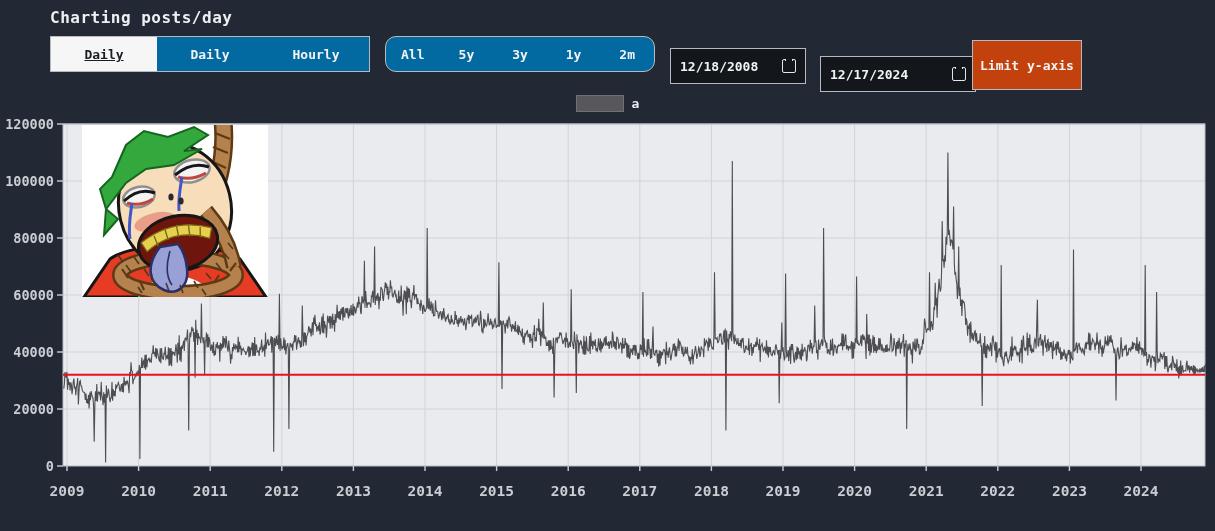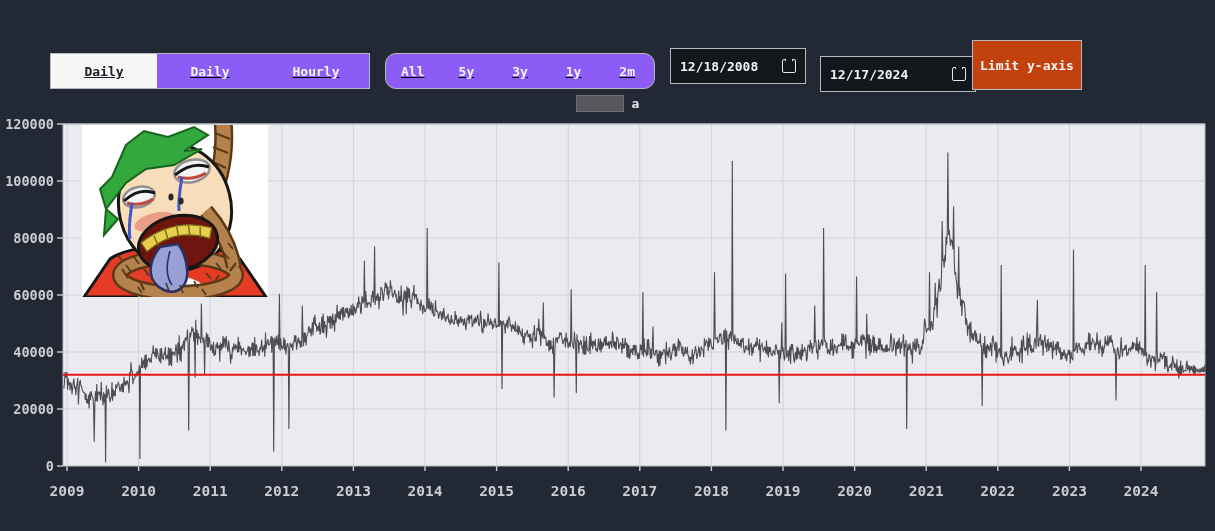--- a/index.html
+++ b/index.html
@@ -1,19 +1,19 @@
 <!DOCTYPE html>
 <html><head>
 <meta charset="utf-8">
 <style>
   html,body{margin:0;padding:0;}
   body{background:#232934;font-family:"DejaVu Sans Mono","Liberation Mono",monospace;}
   .page{position:relative;width:1215px;height:531px;background:#232934;overflow:hidden;}
   .title{position:absolute;left:50px;top:8px;font-size:16px;font-weight:600;color:#edf0f3;letter-spacing:.5px;}
-  .grp{position:absolute;top:53px;height:36px;display:flex;background:#8b5cf6;border:1.5px solid #b5bac0;box-sizing:border-box;text-decoration:underline;}
+  .grp{position:absolute;top:36px;height:36px;display:flex;background:#0369a1;border:1.5px solid #b5bac0;box-sizing:border-box;}
   .grp-tabs{left:50px;width:320px;}
   .grp-ranges{left:385px;width:270px;border-radius:11px;}
   .cell{flex:1;display:flex;align-items:center;justify-content:center;color:#f1f3f5;font-size:13px;font-weight:700;cursor:pointer;white-space:nowrap;}
   .cell.selected{background:#f6f6f6;color:#191d24;}
   .cell.selected .cell-label{text-decoration:underline;}
   .date-input{position:absolute;top:48px;height:36px;box-sizing:border-box;background:#13161b;border:1.5px solid #b5bac0;display:flex;align-items:center;justify-content:space-between;padding:0 9px;color:#f1f3f5;font-size:13px;font-weight:700;cursor:text;gap:22px;}
   .date-1{left:670px;width:136px;}
   .date-2{left:820px;width:156px;margin-top:8px;}
   .cal{width:12px;height:12px;border:1.8px solid #e3e6ea;border-radius:2px;position:relative;cursor:pointer;}
   .cal::before{content:"";position:absolute;left:2px;top:-1px;right:2px;height:2px;background:#13161b;border-left:1.8px solid #e3e6ea;border-right:1.8px solid #e3e6ea;}
@@ -98,20 +98,21 @@
       <line x1="57" y1="181" x2="63" y2="181" stroke="#c9ced5" stroke-width="1.4"></line>
       <text x="54" y="186" text-anchor="end" font-size="13.5" font-weight="700" font-family="DejaVu Sans Mono, monospace" fill="#c9ced5">100000</text>
       <line x1="63" y1="124" x2="1205" y2="124" stroke="#d0d3d8" stroke-width="1"></line>
       <line x1="57" y1="124" x2="63" y2="124" stroke="#c9ced5" stroke-width="1.4"></line>
       <text x="54" y="129" text-anchor="end" font-size="13.5" font-weight="700" font-family="DejaVu Sans Mono, monospace" fill="#c9ced5">120000</text>
       <rect x="63" y="124" width="1142" height="342" fill="none" stroke="#b7bbc1" stroke-width="1"></rect>
       <path d="M63.8,388.6L64.4,383.7L65.0,372.0L65.7,376.0L66.3,377.7L66.9,371.9L67.6,389.7L68.2,378.6L68.9,384.9L69.5,382.2L70.1,390.5L70.8,382.3L71.4,384.9L72.0,394.2L72.7,388.2L73.3,381.5L73.9,378.6L74.6,388.5L75.2,386.8L75.8,395.2L76.5,385.8L77.1,384.3L77.7,378.1L78.4,404.6L79.0,391.4L79.6,382.0L80.3,380.8L80.9,385.8L81.5,386.1L82.2,389.6L82.8,391.3L83.4,392.2L84.1,392.2L84.7,392.9L85.3,400.0L86.0,393.5L86.6,402.9L87.2,399.1L87.9,404.0L88.5,394.9L89.1,408.5L89.8,392.6L90.4,400.3L91.1,391.1L91.7,394.3L92.3,396.8L93.0,398.2L93.6,406.7L94.2,441.8L94.9,402.5L95.5,391.3L96.1,401.0L96.8,384.0L97.4,401.7L98.0,393.2L98.7,392.1L99.3,393.7L99.9,391.8L100.6,400.4L101.2,381.9L101.8,394.9L102.5,398.9L103.1,405.3L103.7,392.2L104.4,402.7L105.0,394.1L105.6,462.6L106.3,385.4L106.9,397.8L107.5,395.9L108.2,388.7L108.8,391.1L109.4,397.5L110.1,402.1L110.7,398.0L111.3,398.0L112.0,382.0L112.6,400.8L113.3,389.4L113.9,395.9L114.5,391.0L115.2,396.4L115.8,384.2L116.4,388.7L117.1,385.8L117.7,384.7L118.3,382.7L119.0,384.9L119.6,389.3L120.2,391.5L120.9,386.9L121.5,384.0L122.1,391.9L122.8,383.1L123.4,392.4L124.0,376.7L124.7,383.5L125.3,385.7L125.9,381.0L126.6,384.3L127.2,381.0L127.8,382.0L128.5,387.3L129.1,393.1L129.7,372.1L130.4,376.1L131.0,362.3L131.6,370.7L132.3,371.3L132.9,384.3L133.5,379.9L134.2,378.9L134.8,378.3L135.4,373.7L136.1,376.6L136.7,373.1L137.4,375.1L138.0,370.6L138.6,375.5L139.3,365.1L139.9,458.9L140.5,367.7L141.2,367.5L141.8,357.5L142.4,367.9L143.1,361.7L143.7,360.6L144.3,368.3L145.0,354.9L145.6,369.7L146.2,354.6L146.9,367.3L147.5,360.5L148.1,359.6L148.8,358.5L149.4,361.1L150.0,359.2L150.7,361.6L151.3,362.1L151.9,353.8L152.6,353.3L153.2,345.3L153.8,354.0L154.5,352.0L155.1,356.7L155.7,348.1L156.4,358.8L157.0,348.5L157.6,352.7L158.3,356.3L158.9,359.1L159.6,361.6L160.2,348.3L160.8,363.2L161.5,348.0L162.1,355.7L162.7,358.8L163.4,359.3L164.0,353.5L164.6,354.0L165.3,346.8L165.9,358.9L166.5,357.8L167.2,355.0L167.8,359.2L168.4,347.2L169.1,366.0L169.7,348.2L170.3,364.7L171.0,347.9L171.6,366.2L172.2,351.2L172.9,353.8L173.5,352.5L174.1,352.7L174.8,355.9L175.4,350.2L176.0,344.4L176.7,351.5L177.3,362.6L177.9,342.7L178.6,354.4L179.2,335.2L179.8,360.4L180.5,346.7L181.1,361.9L181.7,345.6L182.4,348.9L183.0,344.3L183.7,340.5L184.3,350.9L184.9,338.7L185.6,338.0L186.2,340.1L186.8,338.4L187.5,329.5L188.1,345.2L188.7,430.4L189.4,345.0L190.0,332.6L190.6,337.2L191.3,331.5L191.9,326.8L192.5,330.2L193.2,329.4L193.8,341.6L194.4,332.3L195.1,377.7L195.7,319.8L196.3,338.1L197.0,329.8L197.6,345.0L198.2,333.1L198.9,337.7L199.5,337.3L200.1,338.6L200.8,343.2L201.4,303.5L202.0,337.7L202.7,339.1L203.3,343.2L203.9,337.0L204.6,375.1L205.2,340.9L205.9,340.7L206.5,332.4L207.1,347.5L207.8,334.4L208.4,347.2L209.0,337.1L209.7,340.1L210.3,348.3L210.9,351.0L211.6,344.5L212.2,346.3L212.8,353.1L213.5,341.9L214.1,356.1L214.7,350.8L215.4,355.0L216.0,344.3L216.6,347.8L217.3,342.0L217.9,348.4L218.5,347.8L219.2,345.1L219.8,361.7L220.4,342.8L221.1,350.7L221.7,343.8L222.3,348.6L223.0,336.1L223.6,347.4L224.2,338.1L224.9,340.0L225.5,347.8L226.1,336.0L226.8,342.6L227.4,348.6L228.1,351.7L228.7,340.5L229.3,347.0L230.0,353.2L230.6,363.7L231.2,354.3L231.9,359.1L232.5,347.1L233.1,351.3L233.8,343.3L234.4,347.9L235.0,349.0L235.7,344.3L236.3,348.5L236.9,345.7L237.6,352.4L238.2,336.7L238.8,352.2L239.5,341.7L240.1,349.0L240.7,345.8L241.4,355.1L242.0,349.3L242.6,349.9L243.3,348.4L243.9,350.2L244.5,351.3L245.2,351.7L245.8,354.9L246.4,352.3L247.1,351.8L247.7,348.9L248.3,346.1L249.0,357.3L249.6,346.9L250.2,356.1L250.9,348.4L251.5,349.0L252.2,342.3L252.8,356.3L253.4,343.0L254.1,355.7L254.7,336.9L255.3,356.0L256.0,345.0L256.6,345.0L257.2,351.9L257.9,351.4L258.5,351.0L259.1,356.0L259.8,347.4L260.4,350.0L261.0,346.3L261.7,339.5L262.3,352.3L262.9,348.0L263.6,349.6L264.2,344.9L264.8,356.7L265.5,332.5L266.1,349.1L266.7,344.2L267.4,341.5L268.0,339.2L268.6,345.0L269.3,344.8L269.9,344.0L270.5,340.2L271.2,336.0L271.8,352.7L272.4,337.2L273.1,340.2L273.7,451.8L274.4,338.0L275.0,339.8L275.6,346.2L276.3,335.7L276.9,342.3L277.5,344.9L278.2,334.8L278.8,349.1L279.4,293.8L280.1,350.9L280.7,338.4L281.3,345.4L282.0,349.4L282.6,347.1L283.2,347.4L283.9,337.5L284.5,350.3L285.1,339.8L285.8,354.4L286.4,348.4L287.0,345.1L287.7,343.1L288.3,348.5L288.9,428.9L289.6,349.5L290.2,342.9L290.8,345.7L291.5,346.6L292.1,343.6L292.7,350.8L293.4,341.5L294.0,342.9L294.6,335.0L295.3,341.7L295.9,335.6L296.6,349.7L297.2,344.1L297.8,340.2L298.5,337.4L299.1,343.5L299.7,340.1L300.4,347.8L301.0,341.2L301.6,347.0L302.3,305.4L302.9,334.2L303.5,346.2L304.2,332.2L304.8,342.1L305.4,332.7L306.1,345.5L306.7,336.9L307.3,334.9L308.0,333.1L308.6,326.8L309.2,327.1L309.9,332.6L310.5,328.6L311.1,336.5L311.8,329.5L312.4,322.3L313.0,335.3L313.7,317.6L314.3,324.3L314.9,314.8L315.6,325.9L316.2,323.7L316.8,331.6L317.5,327.1L318.1,326.2L318.7,331.0L319.4,322.2L320.0,334.5L320.7,332.6L321.3,323.8L321.9,316.6L322.6,332.8L323.2,313.4L323.8,333.5L324.5,321.0L325.1,327.3L325.7,324.9L326.4,337.6L327.0,328.6L327.6,315.7L328.3,319.7L328.9,322.8L329.5,316.1L330.2,328.6L330.8,316.0L331.4,318.4L332.1,328.5L332.7,313.6L333.3,324.8L334.0,320.0L334.6,331.8L335.2,314.1L335.9,322.6L336.5,317.2L337.1,304.8L337.8,317.9L338.4,311.5L339.0,319.1L339.7,311.0L340.3,319.9L340.9,308.7L341.6,314.2L342.2,307.3L342.9,320.7L343.5,307.0L344.1,316.6L344.8,316.9L345.4,309.0L346.0,308.8L346.7,313.1L347.3,307.7L347.9,314.7L348.6,318.5L349.2,308.4L349.8,316.1L350.5,312.0L351.1,305.1L351.7,314.7L352.4,314.7L353.0,303.9L353.6,315.8L354.3,306.5L354.9,307.9L355.5,313.5L356.2,310.6L356.8,307.7L357.4,302.4L358.1,307.7L358.7,296.6L359.3,304.0L360.0,302.2L360.6,311.8L361.2,314.0L361.9,296.2L362.5,298.5L363.1,303.4L363.8,300.5L364.4,260.8L365.0,307.8L365.7,291.1L366.3,300.3L367.0,307.9L367.6,303.2L368.2,303.9L368.9,302.5L369.5,302.8L370.1,304.4L370.8,307.5L371.4,296.0L372.0,296.3L372.7,290.9L373.3,302.8L373.9,297.4L374.6,246.5L375.2,305.0L375.8,297.6L376.5,296.3L377.1,300.9L377.7,293.1L378.4,296.6L379.0,309.3L379.6,296.9L380.3,300.8L380.9,286.9L381.5,288.5L382.2,289.3L382.8,298.1L383.4,301.0L384.1,292.7L384.7,289.6L385.3,282.3L386.0,287.9L386.6,283.7L387.2,295.0L387.9,286.6L388.5,299.4L389.2,291.2L389.8,292.6L390.4,280.4L391.1,288.2L391.7,286.6L392.3,295.8L393.0,297.0L393.6,293.9L394.2,292.7L394.9,289.8L395.5,295.8L396.1,294.9L396.8,301.5L397.4,300.4L398.0,303.2L398.7,290.5L399.3,303.4L399.9,296.2L400.6,302.0L401.2,285.4L401.8,300.5L402.5,300.9L403.1,315.8L403.7,296.3L404.4,290.2L405.0,299.6L405.6,291.3L406.3,314.2L406.9,286.3L407.5,302.4L408.2,287.8L408.8,297.8L409.4,288.9L410.1,301.1L410.7,300.8L411.4,308.3L412.0,298.8L412.6,293.5L413.3,294.6L413.9,285.0L414.5,299.6L415.2,294.1L415.8,296.6L416.4,294.1L417.1,304.3L417.7,298.3L418.3,303.3L419.0,303.6L419.6,304.2L420.2,310.7L420.9,299.8L421.5,304.5L422.1,307.1L422.8,313.9L423.4,304.8L424.0,306.7L424.7,311.3L425.3,311.4L425.9,309.6L426.6,307.3L427.2,228.0L427.8,307.0L428.5,309.0L429.1,298.2L429.7,307.8L430.4,310.5L431.0,301.3L431.6,305.7L432.3,313.4L432.9,303.2L433.5,315.9L434.2,315.5L434.8,315.5L435.5,300.4L436.1,309.3L436.7,311.4L437.4,311.4L438.0,313.4L438.6,318.6L439.3,315.4L439.9,312.1L440.5,311.7L441.2,315.4L441.8,320.2L442.4,311.3L443.1,318.4L443.7,308.0L444.3,313.5L445.0,318.8L445.6,321.7L446.2,317.5L446.9,318.5L447.5,315.5L448.1,314.6L448.8,321.4L449.4,320.4L450.0,324.0L450.7,323.2L451.3,315.1L451.9,321.3L452.6,320.3L453.2,323.3L453.8,324.1L454.5,323.5L455.1,311.0L455.7,319.8L456.4,315.0L457.0,323.8L457.7,319.9L458.3,326.7L458.9,317.9L459.6,323.3L460.2,320.7L460.8,316.0L461.5,321.7L462.1,320.3L462.7,318.7L463.4,325.5L464.0,323.6L464.6,318.2L465.3,324.6L465.9,330.1L466.5,323.7L467.2,318.4L467.8,319.0L468.4,314.8L469.1,324.0L469.7,316.2L470.3,316.8L471.0,318.8L471.6,314.7L472.2,326.4L472.9,325.6L473.5,321.1L474.1,318.6L474.8,323.4L475.4,316.9L476.0,322.5L476.7,320.0L477.3,315.7L477.9,315.2L478.6,324.9L479.2,325.6L479.9,322.3L480.5,310.9L481.1,316.8L481.8,330.7L482.4,329.6L483.0,333.4L483.7,318.9L484.3,328.2L484.9,319.7L485.6,324.7L486.2,326.2L486.8,325.0L487.5,320.5L488.1,313.2L488.7,321.5L489.4,325.4L490.0,323.1L490.6,318.6L491.3,325.0L491.9,321.4L492.5,329.1L493.2,325.8L493.8,327.2L494.4,320.1L495.1,318.9L495.7,323.5L496.3,327.9L497.0,325.7L497.6,325.2L498.2,326.9L498.9,262.2L499.5,326.7L500.1,320.1L500.8,324.6L501.4,320.9L502.0,389.1L502.7,322.8L503.3,320.7L504.0,324.5L504.6,325.3L505.2,333.5L505.9,323.3L506.5,326.1L507.1,319.8L507.8,328.4L508.4,318.6L509.0,317.0L509.7,319.7L510.3,326.7L510.9,324.2L511.6,331.7L512.2,327.1L512.8,324.2L513.5,329.0L514.1,325.9L514.7,331.5L515.4,321.4L516.0,331.0L516.6,330.4L517.3,331.9L517.9,324.8L518.5,334.9L519.2,326.4L519.8,331.6L520.4,331.5L521.1,334.8L521.7,336.5L522.3,328.5L523.0,342.8L523.6,336.2L524.2,344.6L524.9,332.9L525.5,335.7L526.2,333.9L526.8,331.4L527.4,330.8L528.1,337.3L528.7,335.0L529.3,334.3L530.0,342.8L530.6,334.1L531.2,340.6L531.9,338.5L532.5,347.9L533.1,332.4L533.8,334.8L534.4,325.0L535.0,341.4L535.7,337.2L536.3,341.1L536.9,328.8L537.6,329.3L538.2,330.3L538.8,318.7L539.5,334.9L540.1,328.4L540.7,345.9L541.4,331.9L542.0,332.6L542.6,337.6L543.3,302.5L543.9,338.9L544.5,335.9L545.2,338.1L545.8,337.5L546.4,345.9L547.1,343.6L547.7,345.9L548.4,340.4L549.0,351.4L549.6,340.2L550.3,349.9L550.9,340.3L551.5,348.8L552.2,346.2L552.8,354.0L553.4,337.8L554.1,397.6L554.7,356.0L555.3,341.0L556.0,337.9L556.6,338.1L557.2,343.3L557.9,337.5L558.5,338.0L559.1,337.9L559.8,332.3L560.4,335.1L561.0,332.7L561.7,337.0L562.3,340.3L562.9,344.0L563.6,341.1L564.2,340.3L564.8,337.7L565.5,347.4L566.1,332.6L566.7,341.7L567.4,338.4L568.0,347.4L568.6,347.3L569.3,341.8L569.9,344.3L570.5,346.9L571.2,289.3L571.8,341.0L572.5,343.0L573.1,346.6L573.7,349.1L574.4,331.5L575.0,340.1L575.6,343.5L576.3,393.0L576.9,334.2L577.5,342.2L578.2,340.0L578.8,353.5L579.4,343.4L580.1,344.2L580.7,340.8L581.3,341.5L582.0,347.8L582.6,347.0L583.2,354.2L583.9,335.8L584.5,354.7L585.1,341.3L585.8,354.5L586.4,336.4L587.0,347.8L587.7,350.0L588.3,351.0L588.9,349.9L589.6,336.0L590.2,353.9L590.8,332.5L591.5,346.2L592.1,340.9L592.7,349.5L593.4,341.5L594.0,342.1L594.7,345.8L595.3,339.2L595.9,350.7L596.6,348.0L597.2,352.1L597.8,348.1L598.5,338.4L599.1,345.1L599.7,350.4L600.4,338.6L601.0,352.4L601.6,341.3L602.3,348.8L602.9,344.1L603.5,345.2L604.2,339.0L604.8,338.1L605.4,345.6L606.1,336.1L606.7,344.3L607.3,343.5L608.0,345.9L608.6,341.4L609.2,348.9L609.9,343.1L610.5,340.8L611.1,343.6L611.8,348.1L612.4,331.6L613.0,334.7L613.7,346.8L614.3,341.1L614.9,348.6L615.6,341.9L616.2,350.2L616.8,336.7L617.5,338.3L618.1,339.6L618.8,349.0L619.4,346.9L620.0,343.8L620.7,342.9L621.3,344.7L621.9,353.5L622.6,337.9L623.2,348.8L623.8,344.1L624.5,348.3L625.1,338.0L625.7,344.3L626.4,343.5L627.0,357.4L627.6,343.6L628.3,357.5L628.9,345.0L629.5,358.9L630.2,355.8L630.8,348.3L631.4,351.5L632.1,350.0L632.7,355.0L633.3,345.0L634.0,350.4L634.6,344.7L635.2,355.6L635.9,345.1L636.5,351.7L637.1,354.5L637.8,359.3L638.4,352.8L639.0,359.0L639.7,353.8L640.3,344.3L641.0,349.9L641.6,345.2L642.2,354.7L642.9,292.1L643.5,356.7L644.1,338.2L644.8,352.2L645.4,350.8L646.0,352.9L646.7,356.4L647.3,339.3L647.9,355.0L648.6,339.0L649.2,347.9L649.8,348.9L650.5,358.9L651.1,348.9L651.7,357.9L652.4,343.8L653.0,326.6L653.6,352.9L654.3,354.9L654.9,355.3L655.5,351.1L656.2,351.9L656.8,349.7L657.4,363.0L658.1,353.7L658.7,366.6L659.3,350.3L660.0,365.5L660.6,350.9L661.2,358.4L661.9,352.0L662.5,355.5L663.2,350.4L663.8,349.5L664.4,349.9L665.1,353.2L665.7,364.2L666.3,341.8L667.0,354.9L667.6,351.3L668.2,357.6L668.9,350.2L669.5,347.4L670.1,354.8L670.8,360.5L671.4,357.0L672.0,352.7L672.7,349.0L673.3,343.7L673.9,350.5L674.6,343.4L675.2,356.6L675.8,346.0L676.5,356.5L677.1,348.8L677.7,347.3L678.4,338.6L679.0,351.0L679.6,340.8L680.3,343.1L680.9,344.9L681.5,348.8L682.2,354.0L682.8,346.5L683.4,356.5L684.1,354.7L684.7,352.2L685.3,346.8L686.0,353.9L686.6,352.4L687.3,346.8L687.9,355.1L688.5,356.2L689.2,361.2L689.8,356.5L690.4,364.4L691.1,357.1L691.7,359.2L692.3,349.4L693.0,364.2L693.6,355.7L694.2,354.4L694.9,350.3L695.5,346.1L696.1,350.6L696.8,358.9L697.4,355.6L698.0,353.0L698.7,347.3L699.3,348.7L699.9,356.9L700.6,354.1L701.2,346.3L701.8,348.8L702.5,349.1L703.1,350.3L703.7,357.3L704.4,338.3L705.0,346.2L705.6,344.1L706.3,340.4L706.9,341.6L707.5,342.9L708.2,350.9L708.8,337.5L709.5,347.3L710.1,338.7L710.7,340.7L711.4,345.5L712.0,348.2L712.6,347.7L713.3,349.9L713.9,336.2L714.5,272.2L715.2,338.6L715.8,338.2L716.4,339.0L717.1,337.7L717.7,342.6L718.3,342.2L719.0,340.1L719.6,333.7L720.2,336.5L720.9,333.3L721.5,341.8L722.1,344.2L722.8,344.1L723.4,335.3L724.0,330.4L724.7,342.6L725.3,328.5L725.9,430.4L726.6,330.6L727.2,341.4L727.8,338.5L728.5,349.7L729.1,334.1L729.7,338.8L730.4,331.3L731.0,335.3L731.7,341.3L732.3,161.1L732.9,333.2L733.6,338.0L734.2,343.9L734.8,334.6L735.5,341.1L736.1,339.6L736.7,344.0L737.4,343.6L738.0,338.0L738.6,346.2L739.3,343.0L739.9,345.9L740.5,339.8L741.2,348.2L741.8,338.5L742.4,340.6L743.1,338.0L743.7,348.0L744.3,352.4L745.0,351.8L745.6,346.1L746.2,346.1L746.9,349.2L747.5,349.1L748.1,349.7L748.8,338.3L749.4,354.9L750.0,345.9L750.7,345.1L751.3,342.9L751.9,355.9L752.6,347.4L753.2,353.1L753.8,344.3L754.5,346.8L755.1,346.5L755.8,341.8L756.4,346.7L757.0,337.4L757.7,344.6L758.3,344.7L758.9,350.2L759.6,339.0L760.2,361.9L760.8,345.9L761.5,345.3L762.1,343.7L762.7,347.7L763.4,351.1L764.0,349.8L764.6,346.7L765.3,350.0L765.9,353.3L766.5,340.4L767.2,354.6L767.8,346.6L768.4,357.5L769.1,346.8L769.7,352.2L770.3,347.0L771.0,354.2L771.6,355.1L772.2,355.6L772.9,351.6L773.5,350.7L774.1,352.5L774.8,355.1L775.4,346.6L776.0,344.4L776.7,348.5L777.3,350.9L778.0,354.6L778.6,350.0L779.2,403.3L779.9,349.8L780.5,358.6L781.1,351.3L781.8,322.6L782.4,351.6L783.0,347.1L783.7,355.1L784.3,359.7L784.9,358.4L785.6,273.6L786.2,348.9L786.8,356.9L787.5,356.1L788.1,350.0L788.7,361.1L789.4,350.9L790.0,346.5L790.6,364.0L791.3,344.0L791.9,350.3L792.5,344.1L793.2,352.8L793.8,359.8L794.4,362.6L795.1,353.9L795.7,351.9L796.3,360.2L797.0,346.5L797.6,358.6L798.2,347.9L798.9,352.9L799.5,351.4L800.1,359.3L800.8,349.5L801.4,360.4L802.1,343.8L802.7,356.2L803.3,349.7L804.0,351.6L804.6,347.2L805.2,349.9L805.9,350.7L806.5,361.3L807.1,358.8L807.8,345.8L808.4,345.1L809.0,346.2L809.7,351.5L810.3,339.8L810.9,348.4L811.6,343.0L812.2,353.7L812.8,349.0L813.5,346.1L814.1,346.1L814.7,305.4L815.4,341.8L816.0,341.4L816.6,353.1L817.3,349.8L817.9,359.6L818.5,339.5L819.2,348.2L819.8,349.7L820.4,344.1L821.1,342.4L821.7,339.3L822.3,346.0L823.0,343.8L823.6,228.0L824.3,336.4L824.9,341.5L825.5,341.0L826.2,348.0L826.8,342.5L827.4,353.7L828.1,350.0L828.7,349.6L829.3,353.8L830.0,354.3L830.6,339.6L831.2,350.0L831.9,349.3L832.5,338.6L833.1,355.8L833.8,352.3L834.4,344.5L835.0,346.5L835.7,346.2L836.3,351.8L836.9,353.6L837.6,346.3L838.2,346.5L838.8,344.9L839.5,345.8L840.1,345.8L840.7,342.9L841.4,345.9L842.0,333.4L842.6,350.2L843.3,333.7L843.9,345.7L844.5,345.5L845.2,335.8L845.8,334.5L846.5,349.5L847.1,345.7L847.7,346.1L848.4,350.6L849.0,346.4L849.6,346.8L850.3,348.5L850.9,346.0L851.5,341.1L852.2,359.0L852.8,342.0L853.4,358.2L854.1,342.9L854.7,348.7L855.3,338.4L856.0,342.5L856.6,276.5L857.2,343.8L857.9,341.8L858.5,344.6L859.1,345.2L859.8,344.1L860.4,342.5L861.0,335.4L861.7,346.2L862.3,336.4L862.9,334.2L863.6,340.0L864.2,337.0L864.8,338.5L865.5,344.4L866.1,359.0L866.7,314.1L867.4,343.6L868.0,334.4L868.6,351.1L869.3,334.6L869.9,355.5L870.6,338.8L871.2,352.8L871.8,346.8L872.5,342.4L873.1,335.2L873.7,352.7L874.4,336.9L875.0,350.9L875.6,344.0L876.3,353.3L876.9,345.6L877.5,350.5L878.2,348.3L878.8,338.0L879.4,349.6L880.1,338.2L880.7,345.0L881.3,350.8L882.0,344.3L882.6,349.9L883.2,351.4L883.9,348.6L884.5,349.2L885.1,352.3L885.8,345.1L886.4,351.9L887.0,344.4L887.7,351.7L888.3,349.1L888.9,349.1L889.6,350.3L890.2,344.1L890.8,333.4L891.5,336.5L892.1,351.2L892.8,350.5L893.4,349.3L894.0,338.0L894.7,344.0L895.3,346.0L895.9,356.2L896.6,342.1L897.2,349.1L897.8,340.5L898.5,348.6L899.1,337.9L899.7,344.7L900.4,353.7L901.0,342.5L901.6,348.7L902.3,341.7L902.9,341.4L903.5,334.0L904.2,356.8L904.8,343.8L905.4,347.5L906.1,340.1L906.7,428.9L907.3,352.8L908.0,343.8L908.6,349.8L909.2,349.2L909.9,343.4L910.5,347.6L911.1,354.8L911.8,349.4L912.4,363.4L913.0,341.5L913.7,344.8L914.3,349.7L915.0,338.8L915.6,351.6L916.2,350.3L916.9,338.5L917.5,340.2L918.1,348.0L918.8,344.0L919.4,354.3L920.0,354.3L920.7,350.8L921.3,346.3L921.9,349.7L922.6,339.5L923.2,344.1L923.8,335.6L924.5,318.5L925.1,321.6L925.7,328.0L926.4,332.7L927.0,330.1L927.6,328.8L928.3,329.6L928.9,329.3L929.5,272.2L930.2,331.6L930.8,327.5L931.4,321.0L932.1,325.3L932.7,329.9L933.3,322.7L934.0,306.9L934.6,310.1L935.2,282.7L935.9,305.6L936.5,297.7L937.1,317.7L937.8,296.1L938.4,289.0L939.1,278.7L939.7,287.6L940.3,291.6L941.0,287.9L941.6,270.8L942.2,220.9L942.9,261.2L943.5,259.0L944.1,267.8L944.8,255.2L945.4,261.6L946.0,236.8L946.7,244.7L947.3,229.9L947.9,152.5L948.6,234.9L949.2,229.8L949.8,236.7L950.5,246.0L951.1,240.0L951.7,240.0L952.4,243.2L953.0,249.4L953.6,206.6L954.3,263.1L954.9,274.7L955.5,271.9L956.2,280.1L956.8,283.8L957.4,299.0L958.1,287.3L958.7,246.5L959.3,295.9L960.0,287.6L960.6,306.0L961.3,299.6L961.9,316.1L962.5,299.7L963.2,302.4L963.8,301.8L964.4,303.4L965.1,311.3L965.7,325.0L966.3,318.3L967.0,322.4L967.6,335.7L968.2,325.7L968.9,328.8L969.5,323.3L970.1,342.7L970.8,321.5L971.4,334.6L972.0,339.1L972.7,332.9L973.3,340.8L973.9,336.6L974.6,331.4L975.2,330.8L975.8,341.8L976.5,333.1L977.1,341.3L977.7,344.0L978.4,341.4L979.0,342.0L979.6,342.6L980.3,333.4L980.9,346.1L981.5,345.9L982.2,406.1L982.8,349.8L983.5,343.1L984.1,353.9L984.7,336.1L985.4,357.6L986.0,345.7L986.6,358.3L987.3,344.1L987.9,349.2L988.5,345.6L989.2,351.0L989.8,350.7L990.4,342.7L991.1,346.6L991.7,356.1L992.3,338.7L993.0,335.6L993.6,342.0L994.2,345.0L994.9,350.8L995.5,341.7L996.1,362.6L996.8,342.2L997.4,357.6L998.0,353.0L998.7,350.4L999.3,348.1L999.9,351.9L1000.6,357.2L1001.2,265.1L1001.8,358.3L1002.5,357.5L1003.1,362.1L1003.7,366.1L1004.4,357.3L1005.0,352.4L1005.6,356.5L1006.3,351.3L1006.9,356.9L1007.6,360.0L1008.2,362.7L1008.8,361.1L1009.5,356.6L1010.1,355.3L1010.7,346.6L1011.4,360.8L1012.0,336.6L1012.6,356.4L1013.3,348.1L1013.9,350.5L1014.5,345.7L1015.2,348.6L1015.8,346.6L1016.4,353.3L1017.1,355.1L1017.7,351.7L1018.3,354.2L1019.0,353.1L1019.6,362.3L1020.2,348.2L1020.9,352.7L1021.5,339.7L1022.1,363.5L1022.8,341.7L1023.4,335.6L1024.0,346.0L1024.7,350.5L1025.3,348.7L1025.9,350.3L1026.6,347.7L1027.2,332.5L1027.8,355.5L1028.5,338.1L1029.1,347.1L1029.8,334.3L1030.4,351.1L1031.0,344.9L1031.7,353.3L1032.3,348.6L1032.9,351.3L1033.6,351.6L1034.2,342.7L1034.8,338.8L1035.5,340.3L1036.1,348.6L1036.7,325.8L1037.4,299.8L1038.0,344.9L1038.6,346.7L1039.3,338.6L1039.9,338.9L1040.5,334.1L1041.2,345.6L1041.8,342.9L1042.4,339.5L1043.1,355.8L1043.7,341.5L1044.3,341.1L1045.0,335.0L1045.6,347.6L1046.2,343.4L1046.9,351.9L1047.5,340.4L1048.1,339.6L1048.8,350.9L1049.4,348.4L1050.0,342.1L1050.7,347.4L1051.3,342.1L1051.9,347.5L1052.6,359.1L1053.2,340.8L1053.9,350.2L1054.5,349.7L1055.1,347.8L1055.8,343.9L1056.4,355.4L1057.0,341.4L1057.7,349.1L1058.3,341.8L1058.9,351.4L1059.6,353.2L1060.2,347.2L1060.8,359.9L1061.5,351.6L1062.1,359.3L1062.7,352.3L1063.4,355.9L1064.0,349.4L1064.6,352.1L1065.3,358.6L1065.9,353.4L1066.5,361.2L1067.2,355.8L1067.8,353.8L1068.4,349.9L1069.1,355.0L1069.7,350.0L1070.3,363.4L1071.0,351.8L1071.6,357.8L1072.2,358.5L1072.9,360.3L1073.5,249.4L1074.1,351.7L1074.8,349.4L1075.4,349.8L1076.1,344.0L1076.7,342.5L1077.3,353.3L1078.0,346.0L1078.6,345.4L1079.2,343.0L1079.9,348.9L1080.5,347.9L1081.1,350.7L1081.8,352.2L1082.4,348.7L1083.0,349.3L1083.7,353.0L1084.3,354.3L1084.9,347.5L1085.6,342.5L1086.2,349.1L1086.8,342.6L1087.5,343.4L1088.1,343.8L1088.7,332.6L1089.4,350.2L1090.0,333.5L1090.6,350.4L1091.3,343.0L1091.9,343.7L1092.5,339.1L1093.2,340.7L1093.8,341.0L1094.4,344.3L1095.1,350.3L1095.7,342.6L1096.3,345.4L1097.0,332.5L1097.6,343.4L1098.3,342.6L1098.9,353.6L1099.5,343.6L1100.2,339.6L1100.8,348.4L1101.4,347.8L1102.1,356.7L1102.7,345.4L1103.3,353.3L1104.0,348.9L1104.6,346.7L1105.2,336.3L1105.9,344.3L1106.5,340.9L1107.1,346.0L1107.8,335.3L1108.4,344.5L1109.0,343.4L1109.7,336.3L1110.3,342.1L1110.9,335.1L1111.6,342.6L1112.2,339.6L1112.8,345.4L1113.5,347.8L1114.1,353.2L1114.7,348.5L1115.4,355.4L1116.0,400.4L1116.6,356.9L1117.3,349.2L1117.9,347.4L1118.5,353.2L1119.2,358.5L1119.8,357.5L1120.4,350.0L1121.1,337.4L1121.7,347.7L1122.4,356.7L1123.0,349.2L1123.6,349.5L1124.3,349.8L1124.9,345.7L1125.5,349.5L1126.2,344.6L1126.8,356.2L1127.4,352.3L1128.1,355.0L1128.7,348.9L1129.3,348.2L1130.0,349.8L1130.6,351.0L1131.2,346.5L1131.9,349.7L1132.5,341.5L1133.1,349.0L1133.8,342.7L1134.4,344.2L1135.0,344.0L1135.7,349.4L1136.3,350.7L1136.9,337.0L1137.6,351.3L1138.2,343.7L1138.8,353.7L1139.5,341.2L1140.1,349.7L1140.7,347.8L1141.4,348.2L1142.0,355.2L1142.6,348.0L1143.3,350.1L1143.9,355.9L1144.6,354.8L1145.2,265.1L1145.8,355.9L1146.5,352.1L1147.1,365.8L1147.7,359.1L1148.4,362.4L1149.0,354.8L1149.6,355.2L1150.3,359.1L1150.9,367.6L1151.5,359.6L1152.2,355.6L1152.8,357.4L1153.4,357.2L1154.1,362.0L1154.7,356.6L1155.3,371.3L1156.0,361.4L1156.6,292.1L1157.2,351.3L1157.9,363.1L1158.5,358.7L1159.1,360.5L1159.8,361.3L1160.4,352.6L1161.0,357.0L1161.7,354.1L1162.3,359.4L1162.9,356.7L1163.6,355.4L1164.2,352.0L1164.8,368.9L1165.5,356.1L1166.1,366.8L1166.8,356.1L1167.4,369.5L1168.0,372.5L1168.7,368.4L1169.3,365.7L1169.9,367.9L1170.6,364.5L1171.2,363.6L1171.8,370.5L1172.5,355.8L1173.1,359.6L1173.7,362.9L1174.4,368.0L1175.0,364.0L1175.6,365.2L1176.3,371.3L1176.9,359.3L1177.5,372.7L1178.2,367.2L1178.8,378.5L1179.4,365.8L1180.1,375.2L1180.7,360.4L1181.3,374.9L1182.0,367.3L1182.6,365.3L1183.2,372.5L1183.9,370.8L1184.5,370.8L1185.1,370.6L1185.8,371.0L1186.4,363.9L1187.0,360.7L1187.7,370.4L1188.3,367.3L1188.9,365.2L1189.6,372.6L1190.2,366.6L1190.9,369.8L1191.5,366.1L1192.1,370.1L1192.8,371.4L1193.4,365.3L1194.0,374.9L1194.7,365.7L1195.3,373.7L1195.9,368.6L1196.6,369.9L1197.2,371.7L1197.8,369.6L1198.5,371.0L1199.1,372.0L1199.7,369.6L1200.4,371.4L1201.0,368.4L1201.6,371.8L1202.3,367.0L1202.9,371.5L1203.5,371.6L1204.2,365.8L1204.8,371.9L1205.4,364.0" fill="none" stroke="#4e4e52" stroke-width="1.1"></path>
       <line x1="63" y1="374.8" x2="1205" y2="374.8" stroke="#e8131a" stroke-width="2"></line>
     </svg>
 
+  <div class="title">Charting posts/day</div>
 
   <div class="grp grp-tabs" id="tabGroup">
       <div class="cell selected">
         <span class="cell-label">Daily</span>
       </div>
       <div class="cell">
         <span class="cell-label">Daily</span>
       </div>
       <div class="cell">
         <span class="cell-label">Hourly</span>

